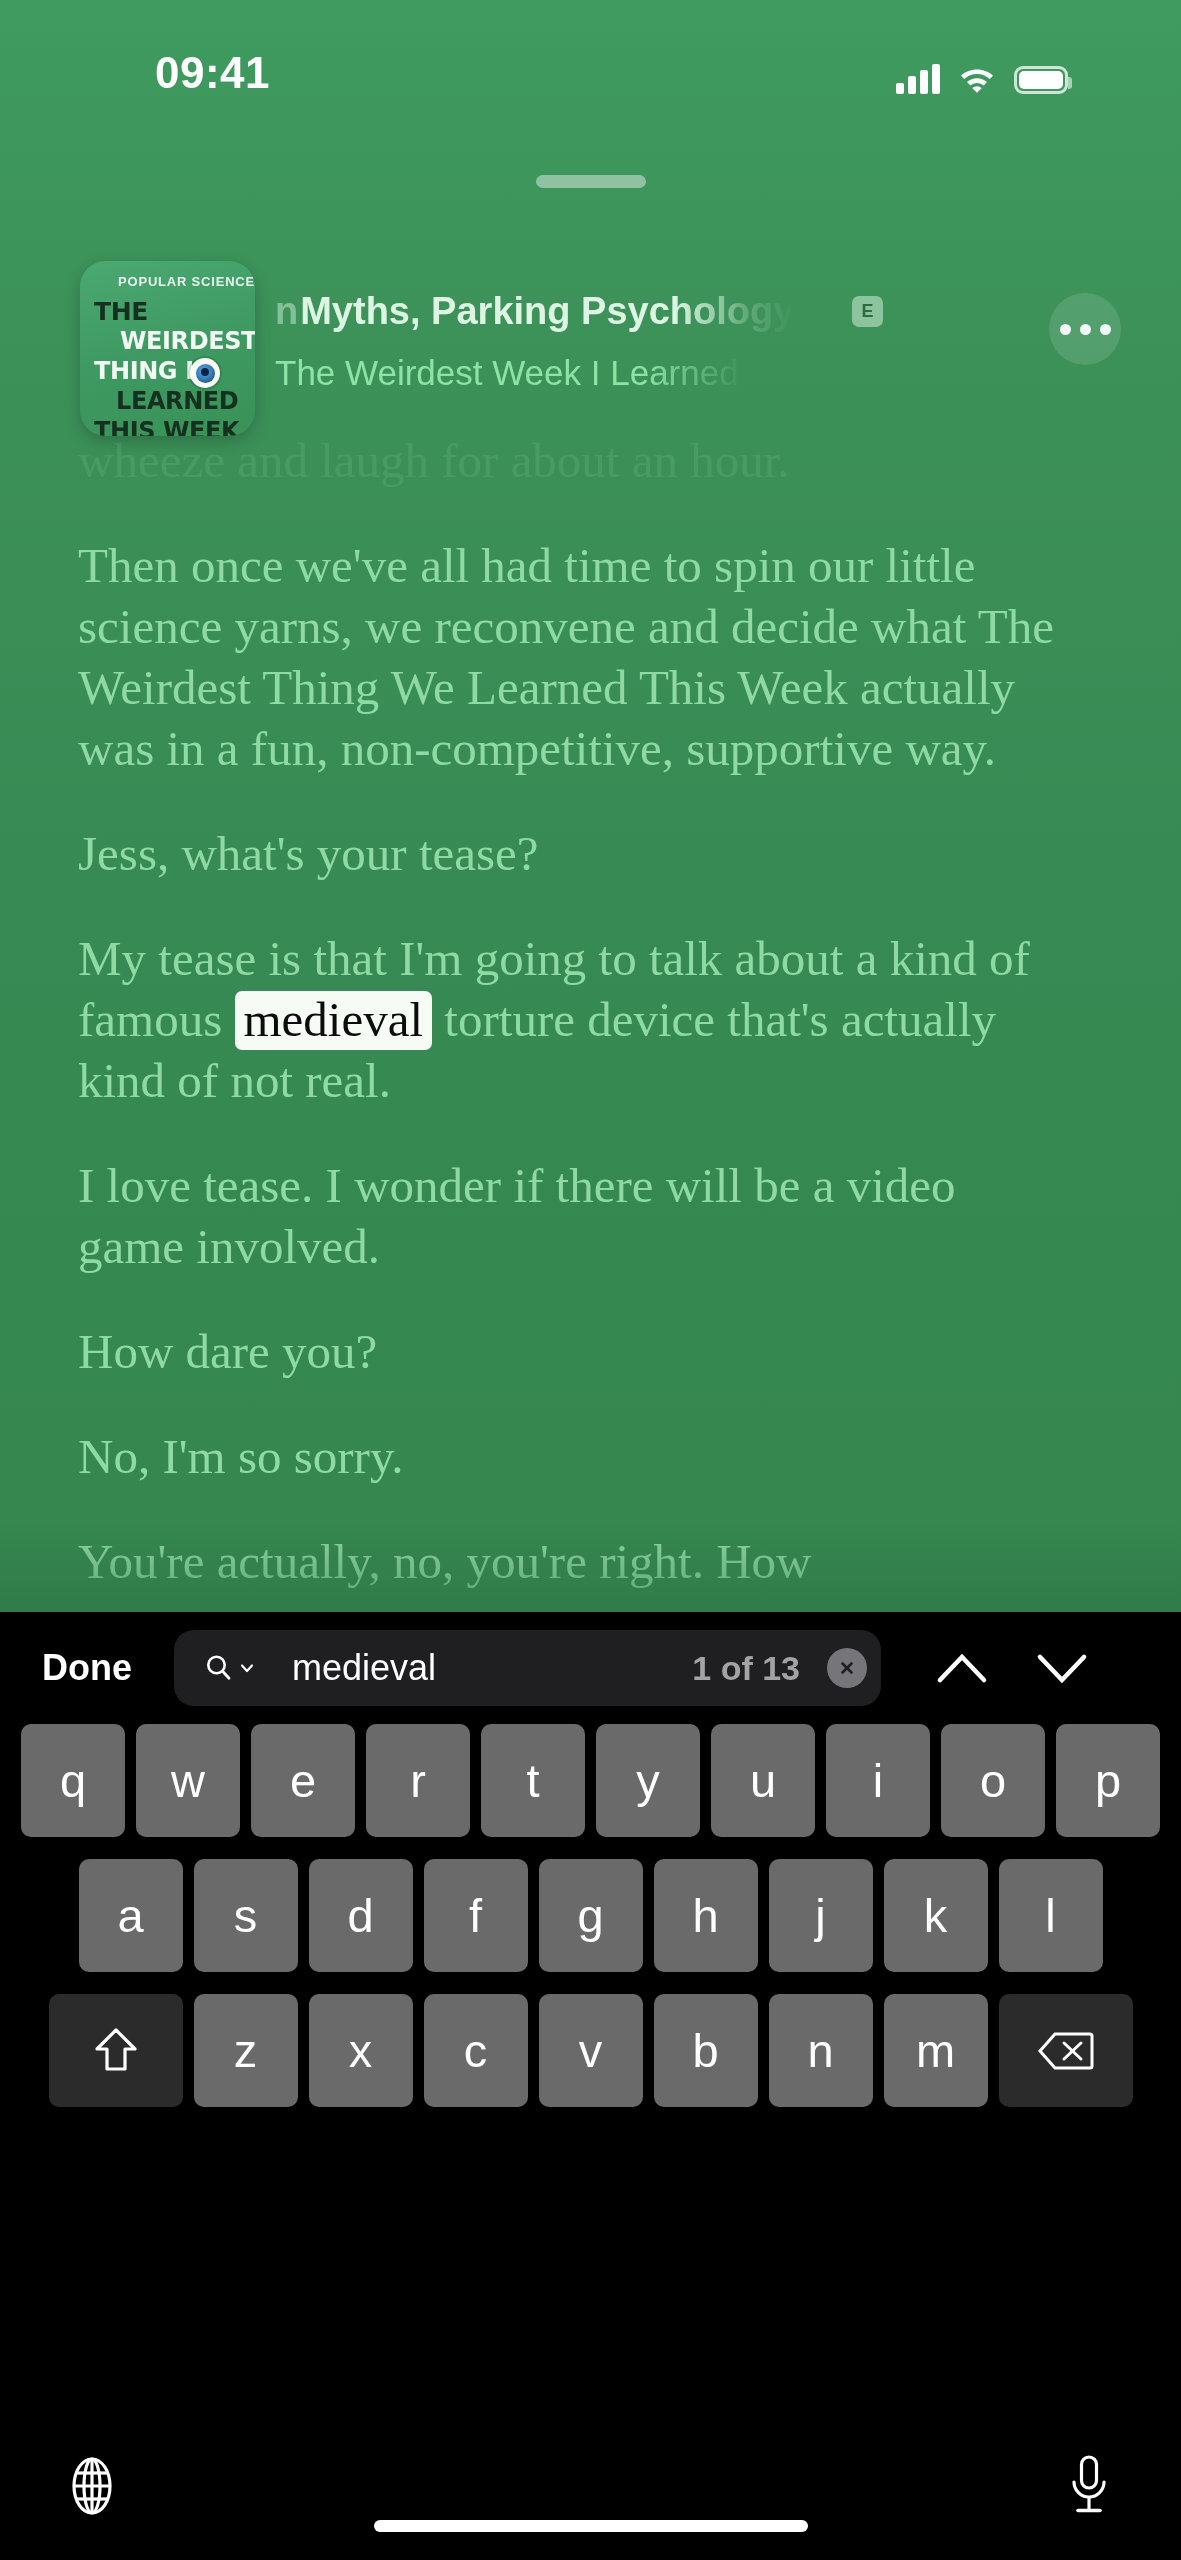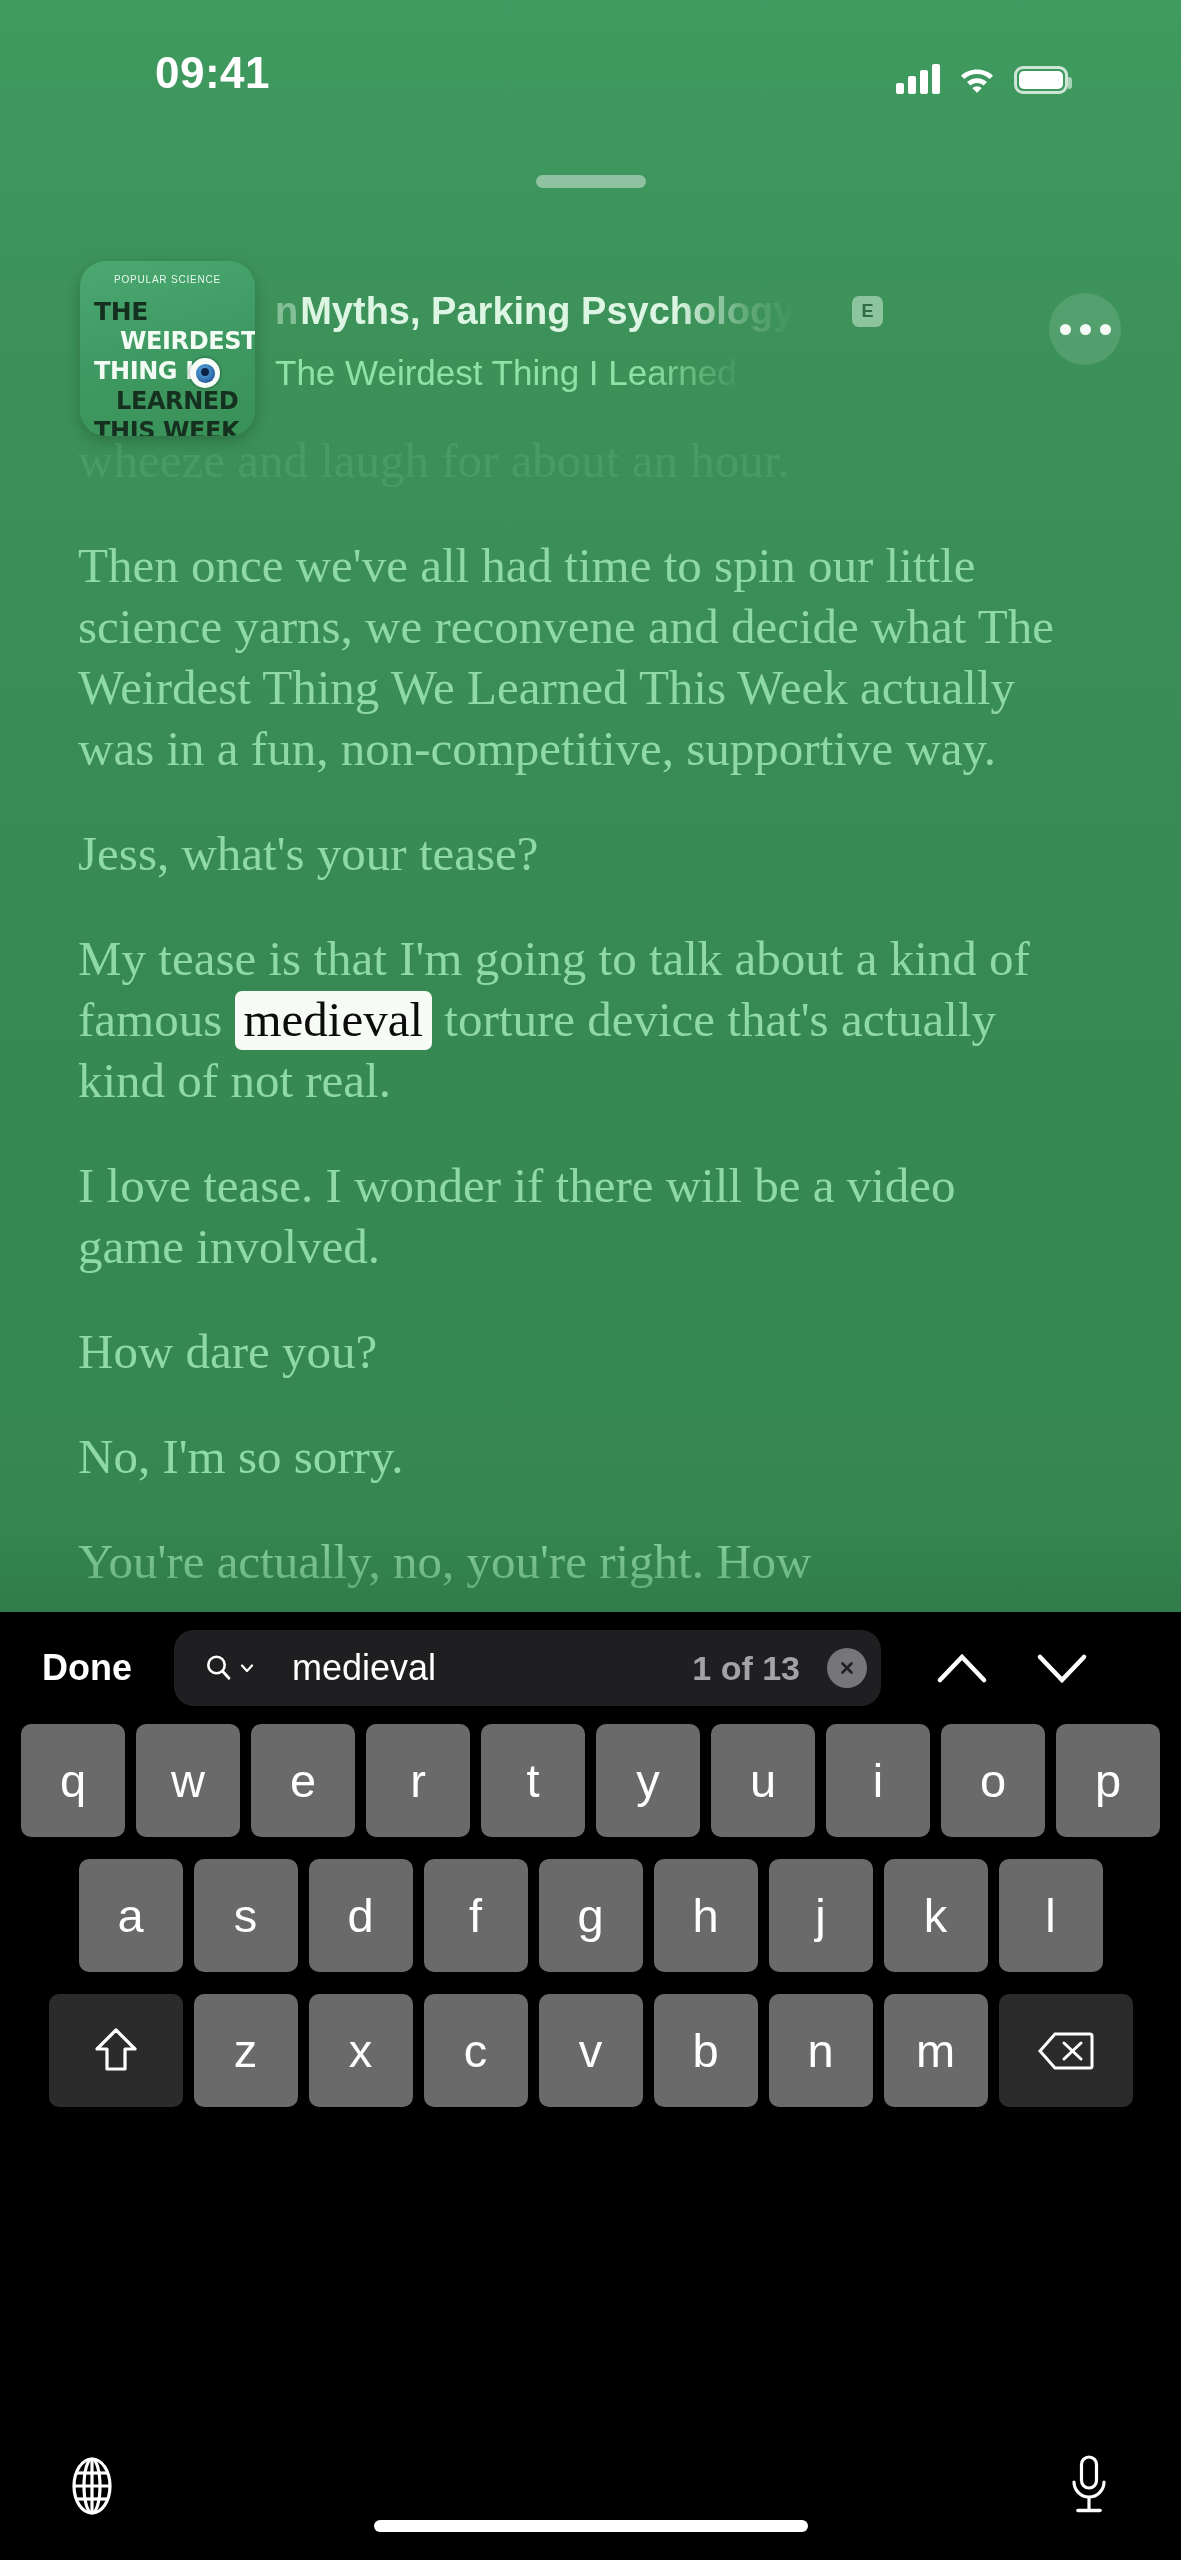--- a/index.html
+++ b/index.html
@@ -57,22 +57,22 @@
   #np-header {
     position:absolute; left:0; top:255px; width:1181px; height:190px;
   }
   #artwork {
     position:absolute; left:80px; top:6px; width:175px; height:175px;
     border-radius:26px; overflow:hidden;
     background:linear-gradient(165deg,#4aa870 0%,#3e9a62 50%,#399157 100%);
     box-shadow:0 5px 16px rgba(0,0,0,.22);
   }
   #art-kicker {
-    position:absolute; top:13px; left:0; right:0; text-align:center;
-    font-size:10px; font-weight:400; letter-spacing:.8px; color:#e9f7ee;
+    position:absolute; top:13px; left:0; right:0; text-align:right;
+    font-size:13px; font-weight:700; letter-spacing:.8px; color:#e9f7ee;
   }
   .art-line {
     position:absolute; font-weight:800; letter-spacing:-0.4px;
     font-family:"DejaVu Sans", sans-serif; white-space:nowrap;
   }
   .art-dark { color:#16301f; }
   .art-light { color:#f2fbf4; }
   #art-l1 { left:14px;  top:36px;  font-size:25px; }
   #art-l2 { left:28px;  top:66px;  font-size:24px;margin-left:12px; }
   #art-l3 { left:14px;  top:96px;  font-size:24px; }
@@ -253,21 +253,21 @@
         <div class="art-line art-dark" id="art-l4">LEARNED</div>
         <div class="art-line art-dark" id="art-l5">THIS WEEK</div>
         <div id="art-eye">
             <i></i>
           </div>
       </div>
 
       <div id="np-text">
         <div id="np-title"><span id="np-title-pre">n</span><span>Myths, Parking Psychology</span><span id="np-title-tail">Natu</span></div>
         <div id="explicit-badge">E</div>
-        <div id="np-subtitle">The Weirdest Thing I Learned This We</div>
+        <div id="np-subtitle">The Weirdest Week I Learned This We</div>
       </div>
 
       <div id="more-button">
         <span></span>
         <span></span>
         <span></span>
       </div>
     </div>
 
     <div id="transcript">

